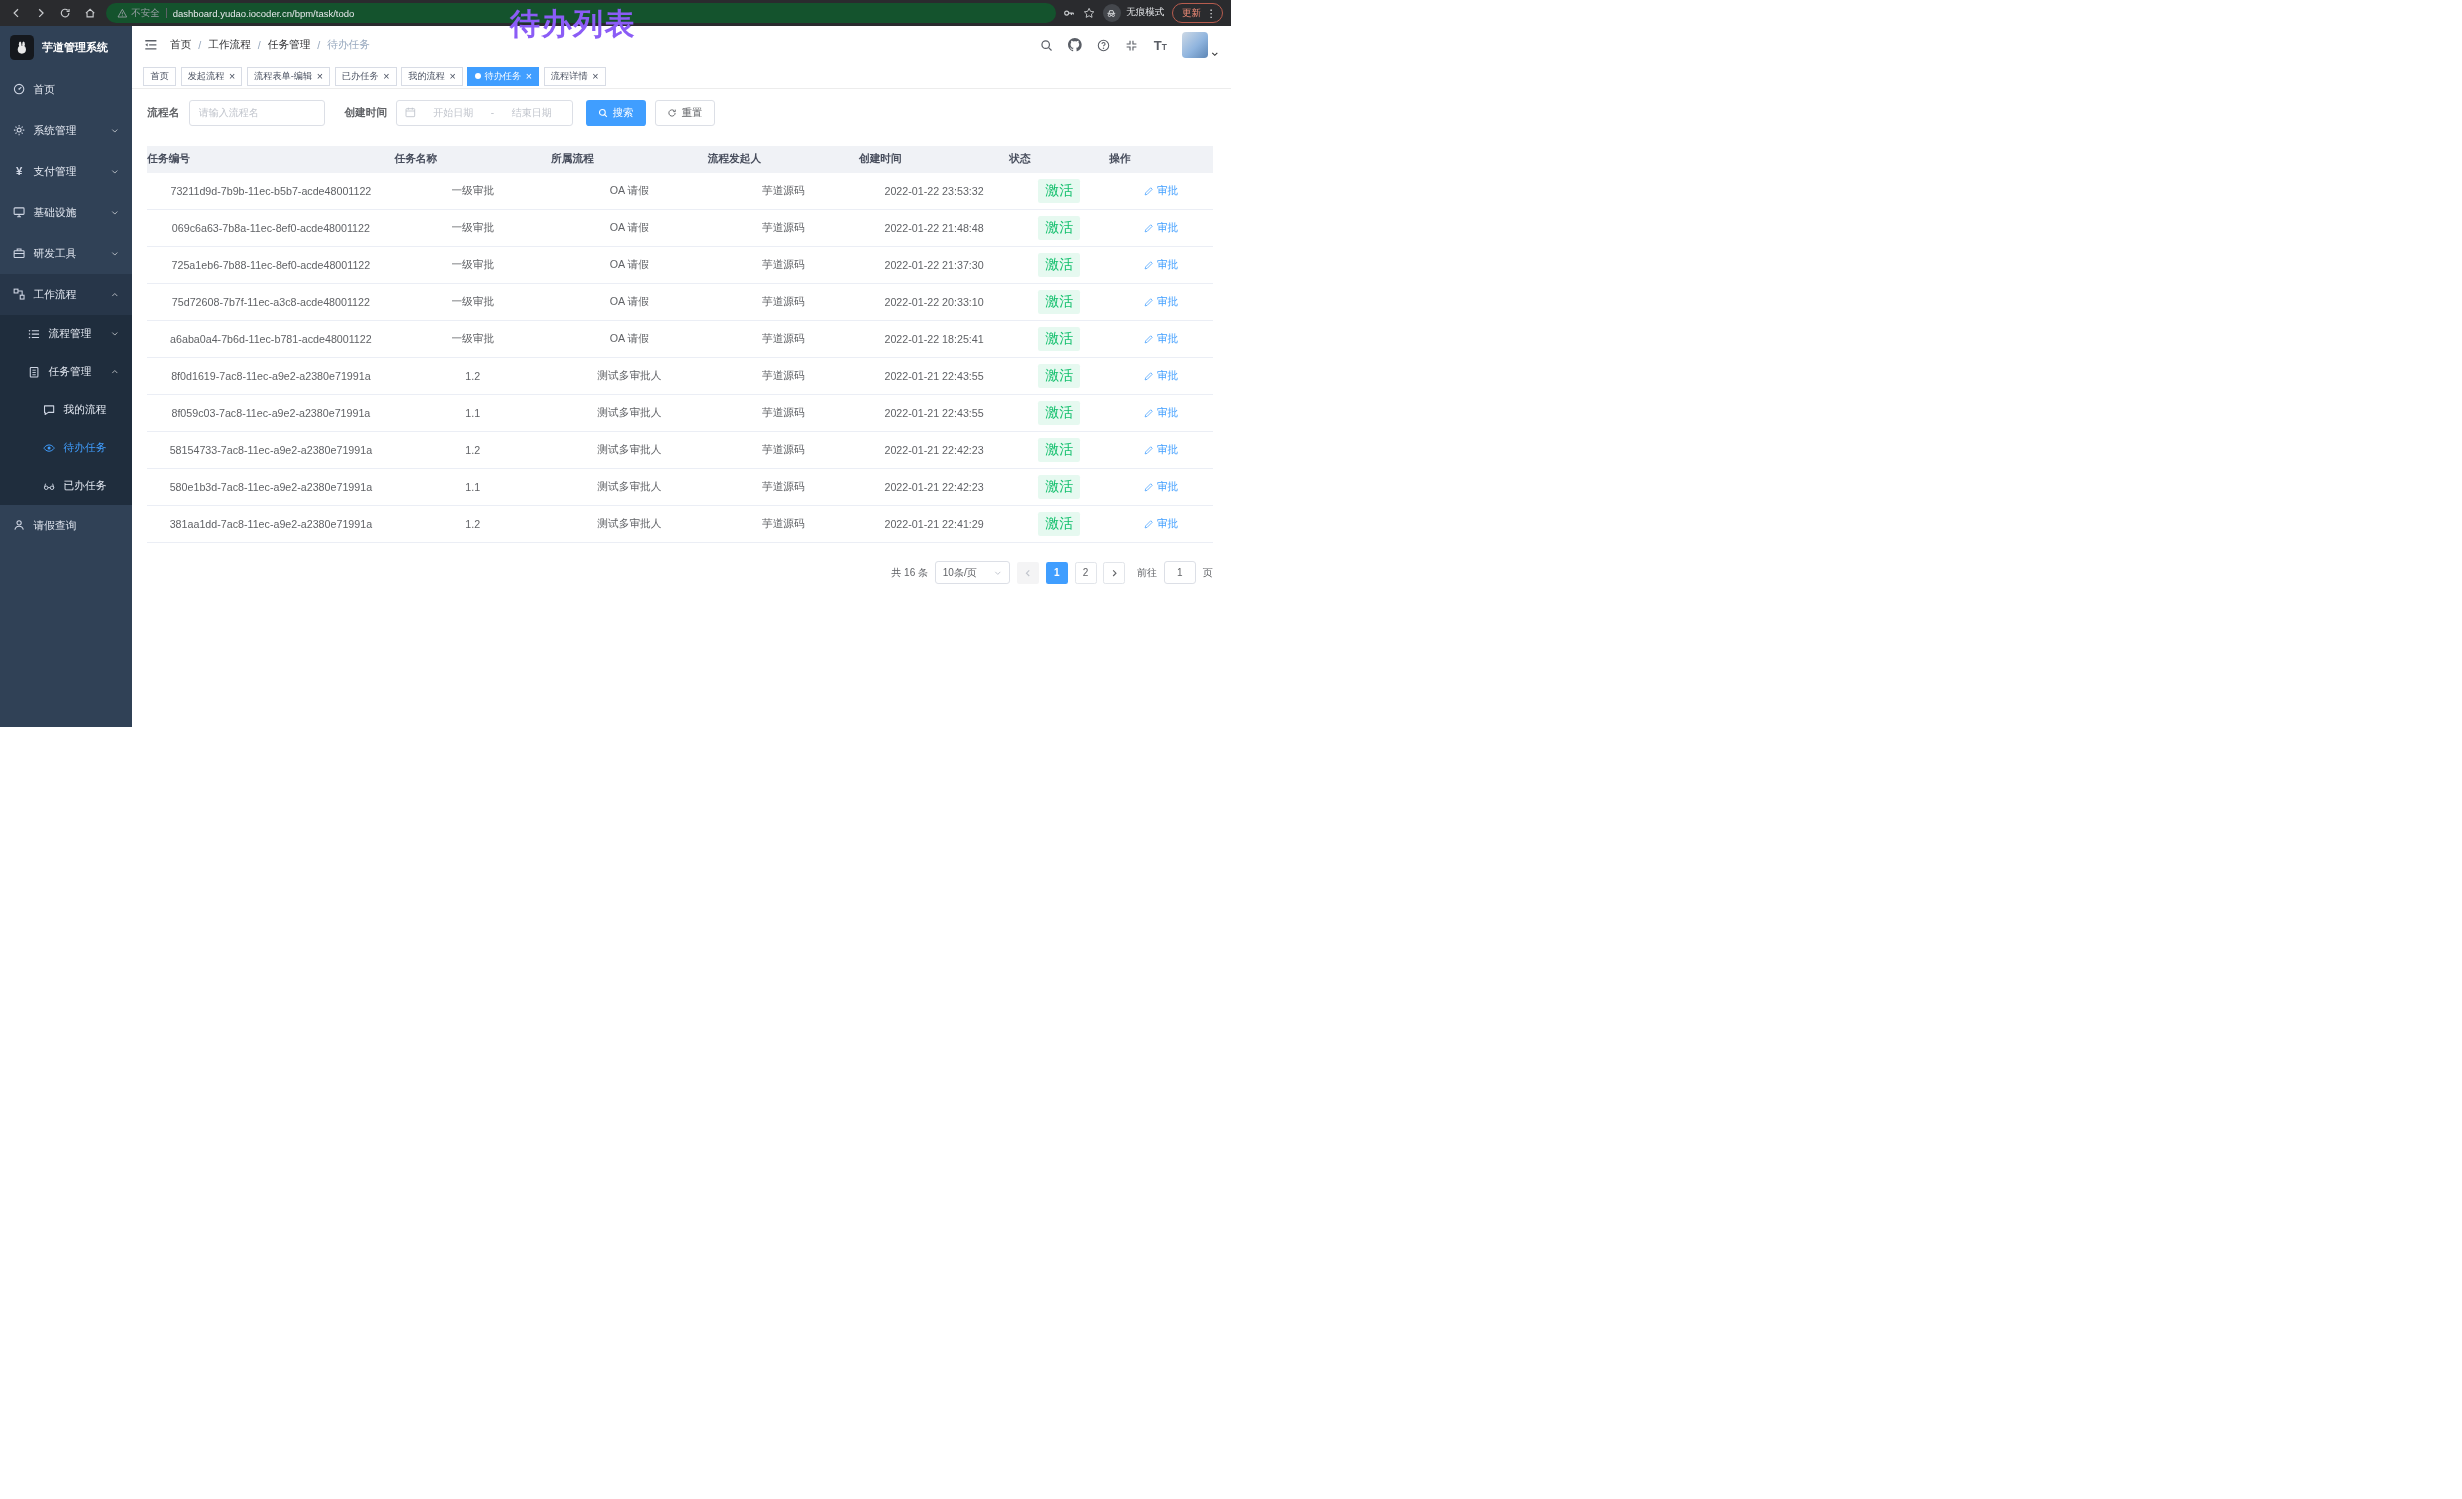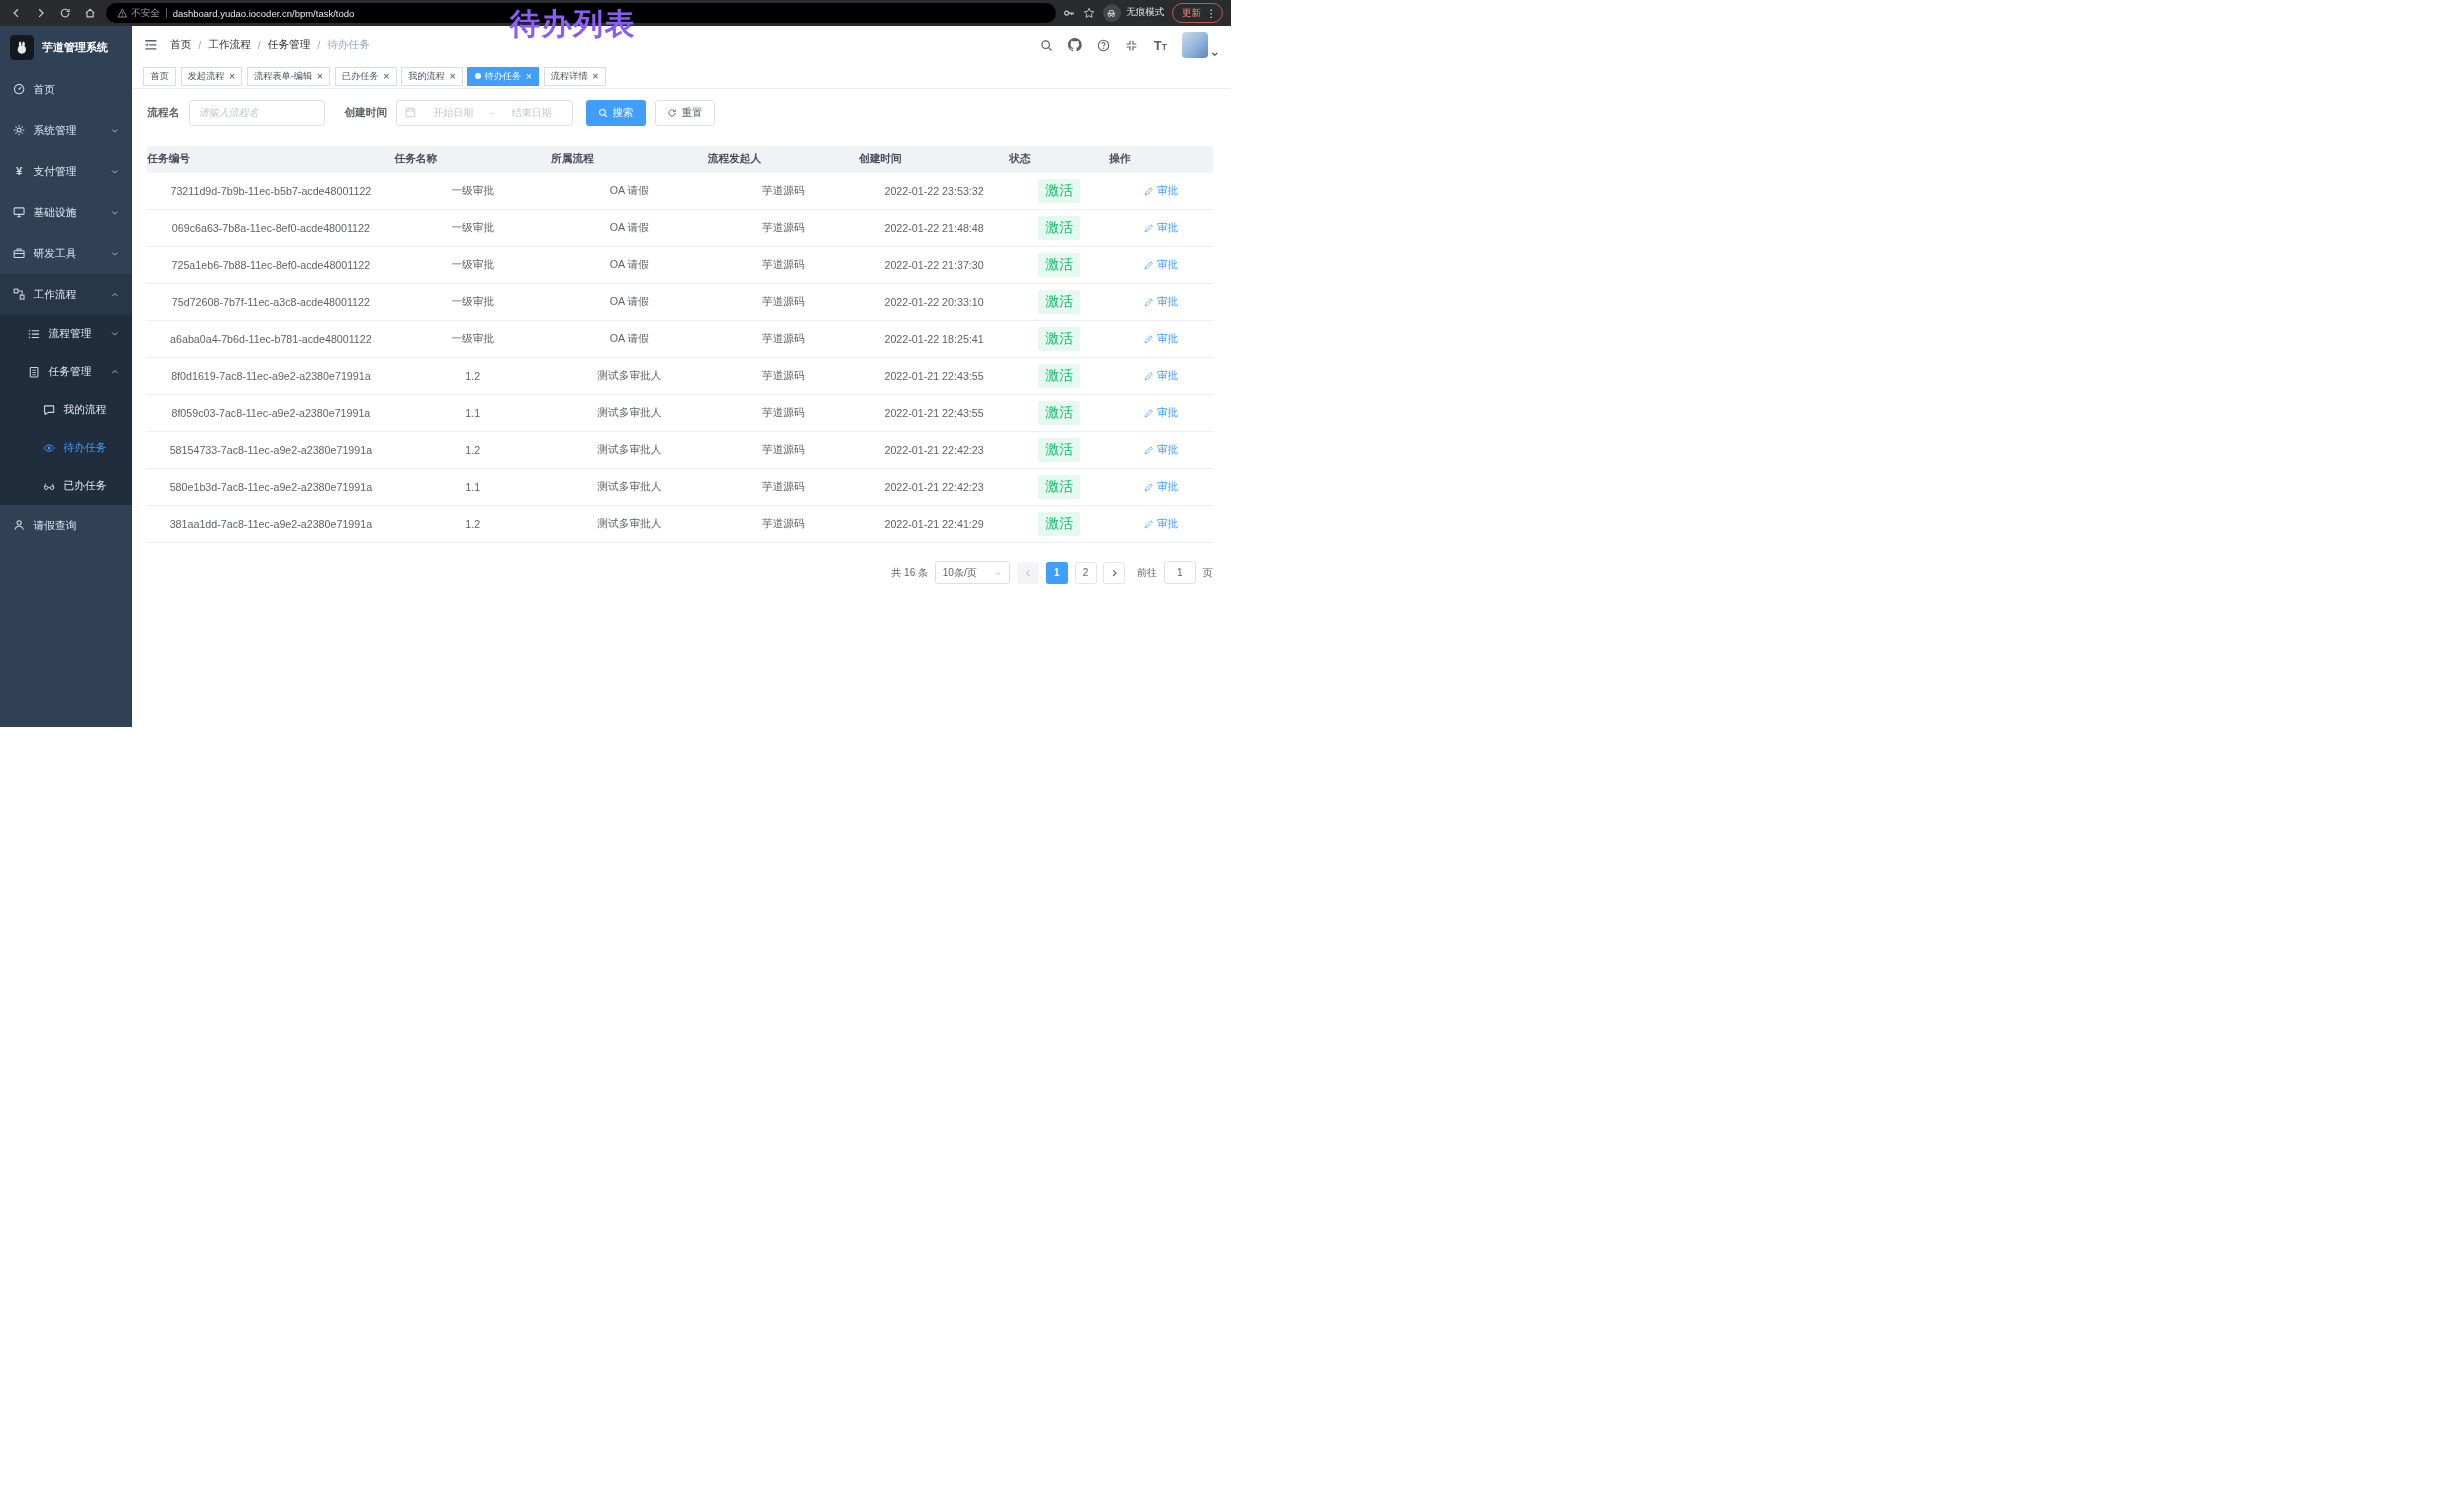--- a/index.html
+++ b/index.html
@@ -5,21 +5,21 @@
   * { box-sizing: border-box; margin: 0; padding: 0; }
   html, body { width: 1231px; height: 750px; background: #fff; overflow: hidden;
     font-family: "Liberation Sans", "DejaVu Sans", sans-serif; position: relative; }
   svg { display: block; }
 
   
   .browser-bar { height: 26px; background: #2a2b2e; display: flex; align-items: center;
     padding: 0 7.6px; gap: 7.6px; color: #d8dadd; }
   .nav-btn { width: 17px; height: 17px; display: flex; align-items: center; justify-content: center;
     color: #c8cacd; cursor: pointer; }
-  .omnibox { flex: 1; height: 20px; background: #000000; border-radius: 10px; display: flex;
+  .omnibox { flex: 1; height: 20px; background: #14532d; border-radius: 10px; display: flex;
     align-items: center; padding: 0 10.7px; gap: 6.1px; font-size: 9.5px; color: #e8eaed; min-width: 0; }
   .omni-div { width: 0.8px; height: 10.7px; background: #5f6368; }
   .insecure { color: #9aa0a6; display: flex; align-items: center; gap: 3.8px; }
   .chrome-ico { color: #c8cacd; cursor: pointer; }
   .incog { display: flex; align-items: center; gap: 5.3px; font-size: 9.5px; color: #e8eaed; }
   .incog-circle { width: 18.3px; height: 18.3px; border-radius: 50%; background: #44474c; display: flex;
     align-items: center; justify-content: center; color: #e8eaed; }
   .update-pill { display: flex; align-items: center; gap: 4.6px; border: 0.8px solid #b75c4e;
     border-radius: 10.7px; padding: 2.3px 6.1px 2.3px 9.2px; color: #f08b77; font-size: 9.5px; cursor: pointer; }
   .dots { font-size: 10.7px; color: #e8eaed; }
@@ -71,21 +71,21 @@
   .tag.active { background: #409EFF; border-color: #409EFF; color: #fff; }
   .tag .dot { width: 6.1px; height: 6.1px; border-radius: 50%; background: #fff; display: inline-block; }
   .tag-close { font-style: normal; font-size: 10.7px; line-height: 1; margin-left: 0.8px; }
 
   .content { padding: 10.7px 18.3px 0 15.3px; }
   .filter-row { display: flex; align-items: center; gap: 9.2px; margin-bottom: 20px;
     font-size: 10.7px; color: #606266; }
   .f-label { font-weight: 700; color: #606266; }
   .t-input { height: 26px; width: 136px; border: 0.8px solid #dcdfe6; border-radius: 3.1px;
     padding: 0 9.2px; font-size: 10px; color: #606266; outline: none;
-    font-family: "Liberation Sans", "DejaVu Sans", sans-serif; font-style: italic; }
+    font-family: "Liberation Sans", "DejaVu Sans", sans-serif; }
   .t-input::placeholder { color: #c0c4cc; }
   .date-range { width: 177px; height: 26px; border: 0.8px solid #dcdfe6; border-radius: 3.1px;
     display: flex; align-items: center; gap: 4.6px; padding: 0 7.6px; font-size: 10px; color: #c0c4cc; }
   .date-range .ph { flex: 1; text-align: center; }
   .btn { height: 26px; display: inline-flex; align-items: center; gap: 4.6px; padding: 0 11.4px;
     border-radius: 3.1px; font-size: 10.3px; cursor: pointer; border: 0.8px solid transparent;
     font-family: inherit; }
   .btn-primary { background: #409EFF; color: #fff; }
   .btn-plain { background: #fff; border-color: #dcdfe6; color: #606266; }
 

